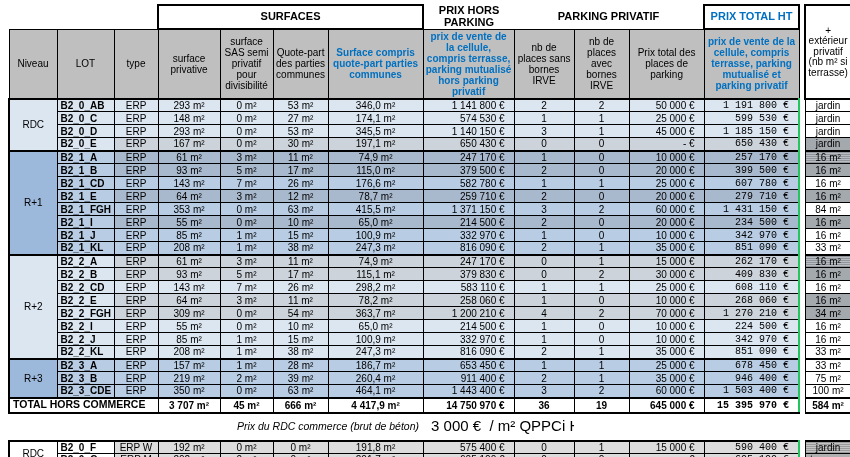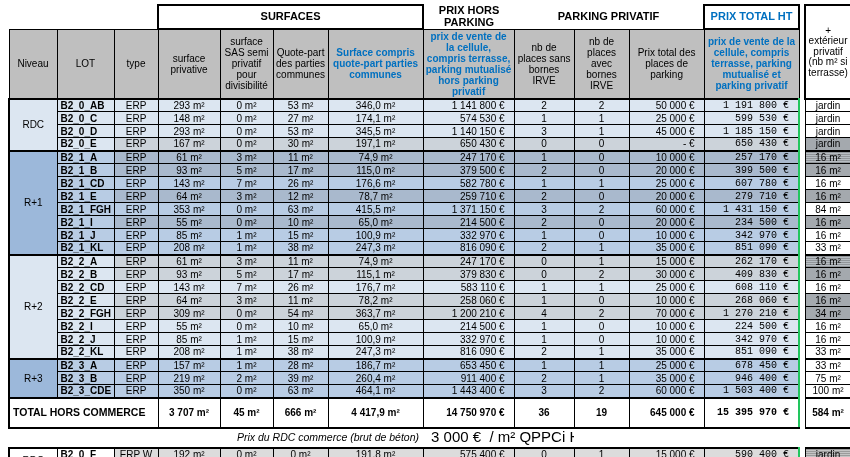--- a/index.html
+++ b/index.html
@@ -34,24 +34,24 @@
   
   td.h { background-image:
       repeating-linear-gradient(0deg, rgba(70,70,70,.32) 0 1px, transparent 1px 2px),
       repeating-linear-gradient(90deg, rgba(70,70,70,.32) 0 1px, transparent 1px 2px); }
   tr.light td.data.h { background-color:#ccd3da; }
   tr.medium td.data.h { background-color:#a9b9cd; }
   tr.none td.data.h { background-color:#dcdcdc; }
   tr.light td.ext.h, tr.medium td.ext.h { background-color:#ccd3da; }
   tr.none td.ext.h { background-color:#dcdcdc; }
   
-  tr.total td { font-weight:bold; border-top:2px solid #000; border-bottom:2px solid #000; background:#fff; height:30px; }
+  tr.total td { font-weight:bold; border-top:2px solid #000; border-bottom:2px solid #000; background:#fff; height:15px; }
   .total-label { text-align:left; padding-left:3px; border-left:2px solid #000; font-size:10.5px; }
   
-  .note-row td { border:none !important; height:20px; background:#fff; }
+  .note-row td { border:none !important; height:28px; background:#fff; }
   .note-label { font-style:italic; text-align:right; padding-right:4px; font-size:10.5px; }
   .note-price { text-align:left; padding-left:8px; font-size:15px; }
   
   tr.commerce-last td { border-bottom:2px solid #000; }
 </style>
 </head>
 <body>
 
 <div class="wrap">
   <table>
@@ -310,21 +310,21 @@
           <td class="c-price edge-r data h">409 830 €</td>
           <td class="nb"></td>
           <td class="ext h">16 m²</td>
         </tr>
         <tr class="light">
           <td class="lot data">B2_2_CD</td>
           <td class="type data">ERP</td>
           <td class="c-m2 data">143 m²</td>
           <td class="c-m2 data">7 m²</td>
           <td class="c-m2 data">26 m²</td>
-          <td class="c-m2 data">176,7 m²</td>
+          <td class="c-m2 data">298,2 m²</td>
           <td class="c-price data">583 110 €</td>
           <td class="c-count data">1</td>
           <td class="c-count data">1</td>
           <td class="c-price data">25 000 €</td>
           <td class="c-price edge-r data">608 110 €</td>
           <td class="nb"></td>
           <td class="ext">16 m²</td>
         </tr>
         <tr class="light">
           <td class="lot data">B2_2_E</td>

